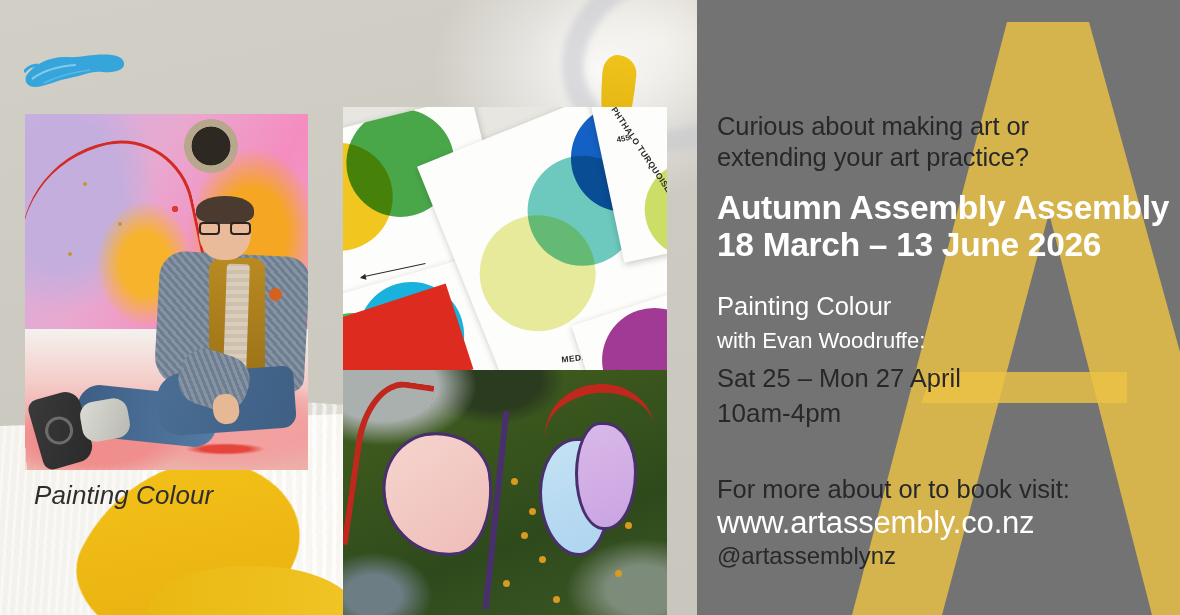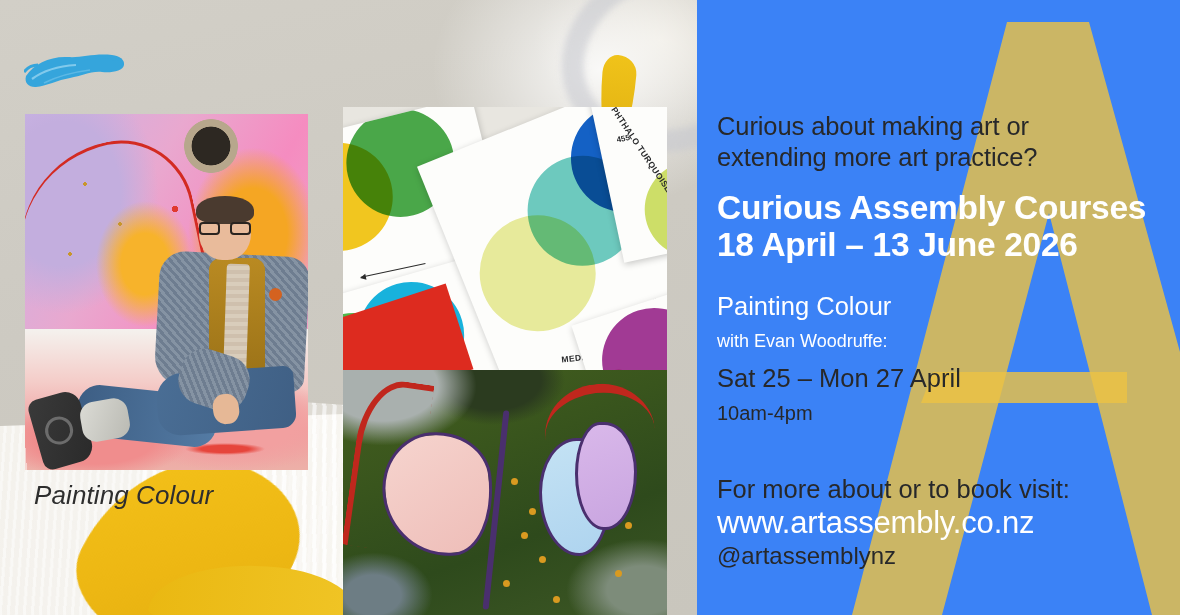--- a/index.html
+++ b/index.html
@@ -226,36 +226,36 @@
   .dots i { position:absolute; width:7px; height:7px; background:#d99a20; border-radius:50%; }
 
   
   .caption { position:absolute; left:34px; top:478px; width:330px; }
   .caption-name { font-size:32px; font-weight:700; color:#2a2a2a; line-height:40px; letter-spacing:-.2px; }
   .caption-sub { font-size:26px; font-style:italic; font-weight:400; color:#2e2e2e; line-height:34px; letter-spacing:.1px; }
 
   
   .gold-panel {
     position:absolute; left:697px; top:0; width:483px; height:615px;
-    background:#3b82f6; overflow:hidden;
+    background:#737373; overflow:hidden;
   }
   .wm-a { position:absolute; left:0; top:0; width:483px; height:615px; }
 
   .right-text { position:absolute; left:20px; top:0; width:463px; }
   .line { white-space:nowrap; }
   .t-dark { color:#27282a; }
   .t-white { color:#ffffff; }
   .q1 { position:absolute; top:111px; font-size:25.5px; font-weight:400; line-height:31px; letter-spacing:-.1px; }
   .q2 { position:absolute; top:142px; font-size:25.5px; font-weight:400; line-height:31px; letter-spacing:-.1px; }
   .h1 { position:absolute; top:188px; font-size:33.5px; font-weight:700; line-height:40px; letter-spacing:-.3px; }
   .h2 { position:absolute; top:225px; font-size:33.5px; font-weight:700; line-height:40px; letter-spacing:-.3px; }
   .c1 { position:absolute; top:290px; font-size:25.5px; font-weight:400; line-height:32px; }
-  .c2 { position:absolute; top:325px; font-size:18px; font-weight:400; line-height:32px; }
+  .c2 { position:absolute; top:325px; font-size:22px; font-weight:400; line-height:32px; }
   .c3 { position:absolute; top:362px; font-size:25.5px; font-weight:400; line-height:32px; }
-  .c4 { position:absolute; top:397px; font-size:20px; font-weight:400; line-height:32px; }
+  .c4 { position:absolute; top:397px; font-size:26px; font-weight:400; line-height:32px; }
   .b1 { position:absolute; top:473px; font-size:25.5px; font-weight:400; line-height:32px; }
   .b2 { position:absolute; top:503px; font-size:31px; font-weight:400; line-height:40px; letter-spacing:-.2px; }
   .b3 { position:absolute; top:540px; font-size:24px; font-weight:400; line-height:32px; }
 </style>
 </head>
 <body>
 
 <div id="poster">
 
   <div class="left-bg">
@@ -368,23 +368,23 @@
   </div>
 
   <div class="gold-panel">
     <svg class="wm-a" viewBox="0 0 483 615" preserveAspectRatio="none">
       <polygon points="310,22 155,615 245,615 352,213 455,615 483,615 483,352 392,22" fill="#ecc244" opacity=".82"></polygon>
       <polygon points="236,372 430,372 430,403 224,403" fill="#ecc244" opacity=".82"></polygon>
     </svg>
 
     <div class="right-text">
       <div class="line q1 t-dark">Curious about making art or</div>
-      <div class="line q2 t-dark">extending more art practice?</div>
-      <div class="line h1 t-white">Curious Assembly Courses</div>
-      <div class="line h2 t-white">18 April – 13 June 2026</div>
+      <div class="line q2 t-dark">extending your art practice?</div>
+      <div class="line h1 t-white">Autumn Assembly Assembly</div>
+      <div class="line h2 t-white">18 March – 13 June 2026</div>
       <div class="line c1 t-white">Painting Colour</div>
       <div class="line c2 t-white">with Evan Woodruffe:</div>
       <div class="line c3 t-dark">Sat 25 – Mon 27 April</div>
       <div class="line c4 t-dark">10am-4pm</div>
       <div class="line b1 t-dark">For more about or to book visit:</div>
       <div class="line b2 t-white">www.artassembly.co.nz</div>
       <div class="line b3 t-dark">@artassemblynz</div>
     </div>
   </div>
 

